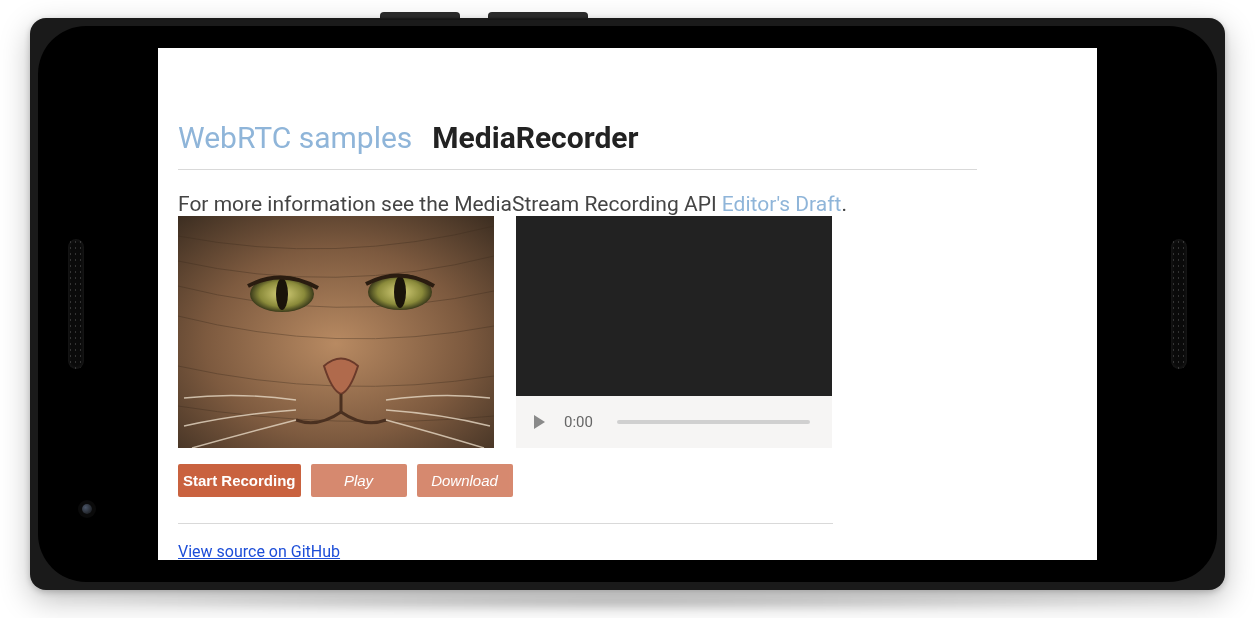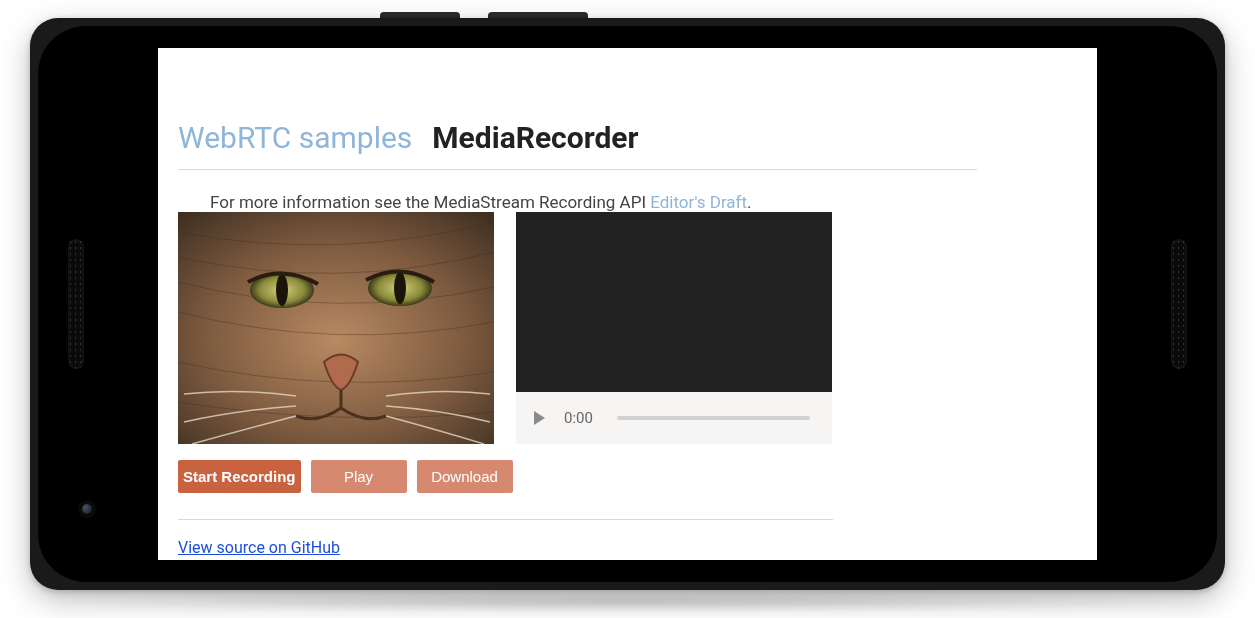--- a/index.html
+++ b/index.html
@@ -13,21 +13,21 @@
   }
 
   
   .device {
     position: absolute;
     left: 30px;
     top: 18px;
     width: 1195px;
     height: 572px;
     background: #1a1a1a;
-    border-radius: 28px;
+    border-radius: 16px;
     box-shadow: 0 10px 30px rgba(0,0,0,0.25), 0 2px 6px rgba(0,0,0,0.2);
   }
   .device-inner {
     position: absolute;
     left: 8px; right: 8px; top: 8px; bottom: 8px;
     background: #000;
     border-radius: 48px;
   }
   .top-buttons {
     position: absolute;
@@ -104,23 +104,22 @@
   }
   .title-strong {
     color: #222;
     font-size: 30px;
     font-weight: 700;
     margin-top: 36px;
   }
 
   .info-text {
     margin-top: 22px;
-    font-size: 17px;
+    font-size: 21px;
     color: #444;
-    margin-left: 32px;
   }
   .info-link {
     color: #8fb5d9;
     cursor: pointer;
   }
 
   .media-row {
     display: flex;
     gap: 22px;
   }
@@ -181,20 +180,21 @@
     padding: 8px 5px;
     border: none;
     border-radius: 2px;
     cursor: pointer;
     min-width: 96px;
     text-align: center;
   }
   .btn.faded {
     opacity: 0.75;
     font-weight: 500;
+    font-style: italic;
   }
 
   .source-link {
     display: inline-block;
     margin-top: 18px;
     color: #1d4ed8;
     text-decoration: underline;
     font-size: 16px;
     cursor: pointer;
   }

